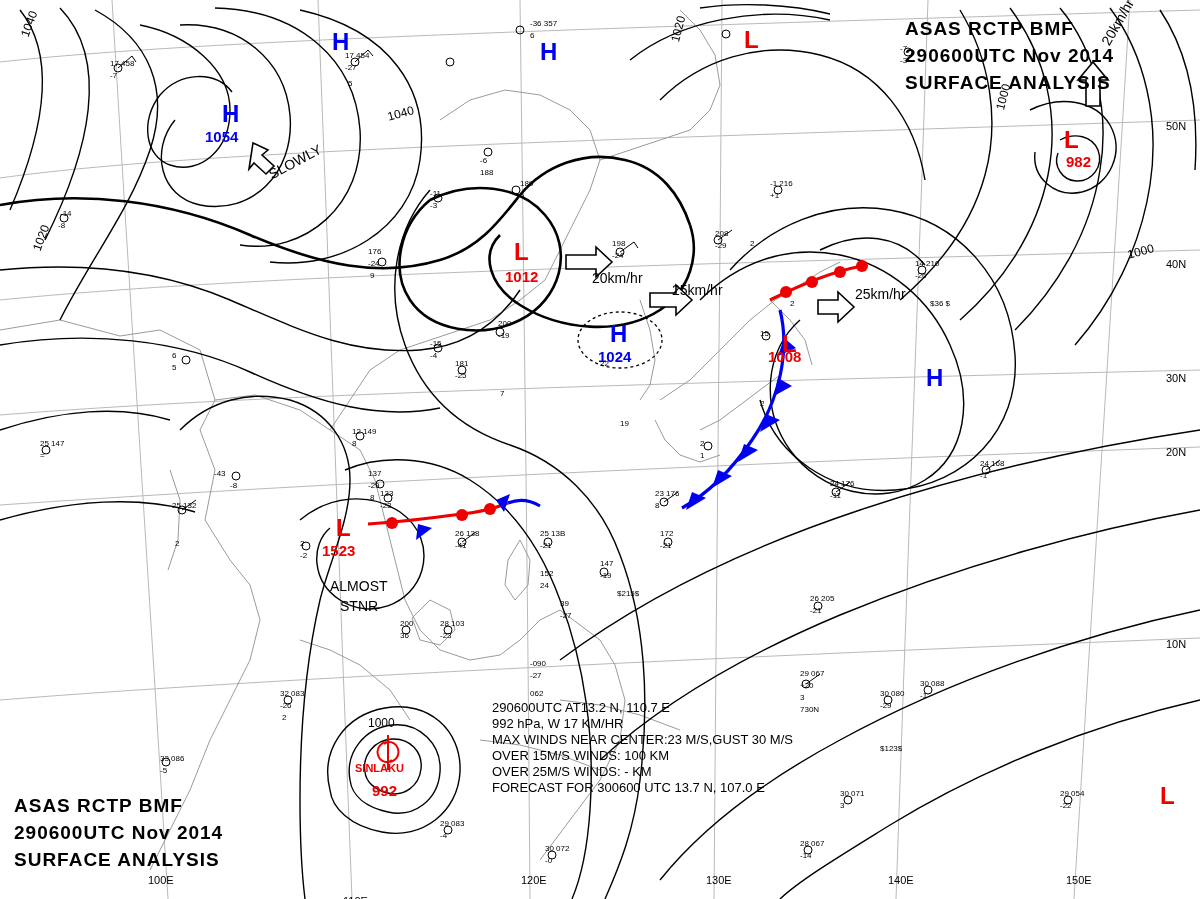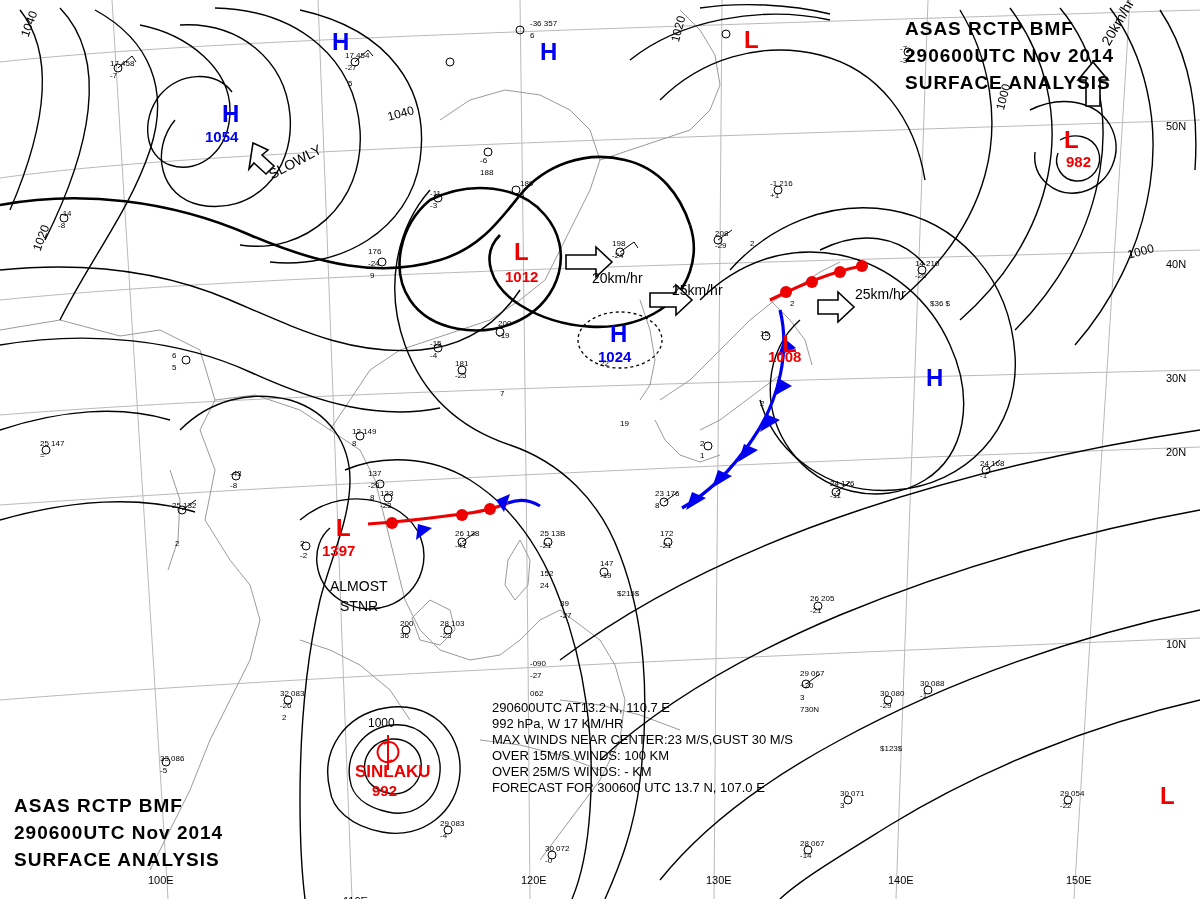--- a/index.html
+++ b/index.html
@@ -10,21 +10,21 @@
   .title{font-weight:bold;font-size:19px;letter-spacing:1px;color:#000;}
   .hsym{color:#0000ee;font-weight:bold;font-size:24px;}
   .lsym{color:#ee0000;font-weight:bold;font-size:24px;}
   .hval{color:#0000ee;font-weight:bold;font-size:15px;}
   .lval{color:#ee0000;font-weight:bold;font-size:15px;}
   .isoline-lbl{font-size:12px;color:#000;}
   .anno{font-size:14px;color:#000;}
   .tsblock{font-size:13px;color:#000;line-height:16px;}
   .grid-lbl{font-size:11px;color:#000;}
   .station{font-size:8px;color:#000;line-height:8px;}
-  .stormname{color:#ee0000;font-size:17px;font-weight:bold;}
+  .stormname{color:#ee0000;font-size:11px;font-weight:bold;}
 </style>
 </head>
 <body>
 
 <div id="map">
 
   <svg class="layer">
     <g stroke="#b9b9b9" fill="none" stroke-width="1">
 
       <path d="M0,178 C200,150 600,140 1200,120"></path>
@@ -250,21 +250,21 @@
   <div class="lbl lsym" style="left:1064px;top:126px;">L</div>
   <div class="lbl lval" style="left:1066px;top:153px;">982</div>
   <div class="lbl lsym" style="left:514px;top:238px;">L</div>
   <div class="lbl lval" style="left:505px;top:268px;">1012</div>
   <div class="lbl hsym" style="left:610px;top:320px;">H</div>
   <div class="lbl hval" style="left:598px;top:348px;">1024</div>
   <div class="lbl lsym" style="left:782px;top:330px;">L</div>
   <div class="lbl lval" style="left:768px;top:348px;">1008</div>
   <div class="lbl hsym" style="left:926px;top:364px;">H</div>
   <div class="lbl lsym" style="left:336px;top:514px;">L</div>
-  <div class="lbl lval" style="left:322px;top:542px;">1397</div>
+  <div class="lbl lval" style="left:322px;top:542px;">1523</div>
   <div class="lbl lsym" style="left:1160px;top:782px;">L</div>
   <div class="lbl lval" style="left:372px;top:782px;">992</div>
 
   <div class="lbl anno" style="left:266px;top:168px;transform:rotate(-28deg);transform-origin:left top;">SLOWLY</div>
   <div class="lbl anno" style="left:592px;top:270px;">20km/hr</div>
   <div class="lbl anno" style="left:672px;top:282px;">25km/hr</div>
   <div class="lbl anno" style="left:855px;top:286px;">25km/hr</div>
   <div class="lbl anno" style="left:1098px;top:40px;transform:rotate(-60deg);transform-origin:left top;">20km/hr</div>
   <div class="lbl anno" style="left:330px;top:578px;">ALMOST</div>
   <div class="lbl anno" style="left:340px;top:598px;">STNR</div>
@@ -396,21 +396,21 @@
       <div class="lbl station" style="left: 1060px; top: 790px;">29   054</div>
       <div class="lbl station" style="left: 1060px; top: 802px;">-22</div>
       <div class="lbl station" style="left: 440px; top: 820px;">29   083</div>
       <div class="lbl station" style="left: 440px; top: 832px;">-4</div>
       <div class="lbl station" style="left: 700px; top: 440px;">2</div>
       <div class="lbl station" style="left: 700px; top: 452px;">1</div>
       <div class="lbl station" style="left: 760px; top: 330px;">15</div>
       <div class="lbl station" style="left: 790px; top: 300px;">2</div>
       <div class="lbl station" style="left: 480px; top: 145px; margin-top: 24px;">188</div>
       <div class="lbl station" style="left: 480px; top: 157px;">-6</div>
-      <div class="lbl station" style="left: 230px; top: 470px;">-43</div>
+      <div class="lbl station" style="left: 214px; top: 470px;">-43</div>
       <div class="lbl station" style="left: 230px; top: 482px;">-8</div>
       <div class="lbl station" style="left: 300px; top: 540px;">2</div>
       <div class="lbl station" style="left: 300px; top: 552px;">-2</div>
       <div class="lbl station" style="left: 430px; top: 340px;">-15</div>
       <div class="lbl station" style="left: 430px; top: 352px;">-4</div>
       <div class="lbl station" style="left: 455px; top: 360px;">181</div>
       <div class="lbl station" style="left: 455px; top: 372px;">-25</div>
       <div class="lbl station" style="left: 380px; top: 490px;">133</div>
       <div class="lbl station" style="left: 380px; top: 502px;">-23</div>
       <div class="lbl station" style="left: 617px; top: 590px;">$215$</div>

